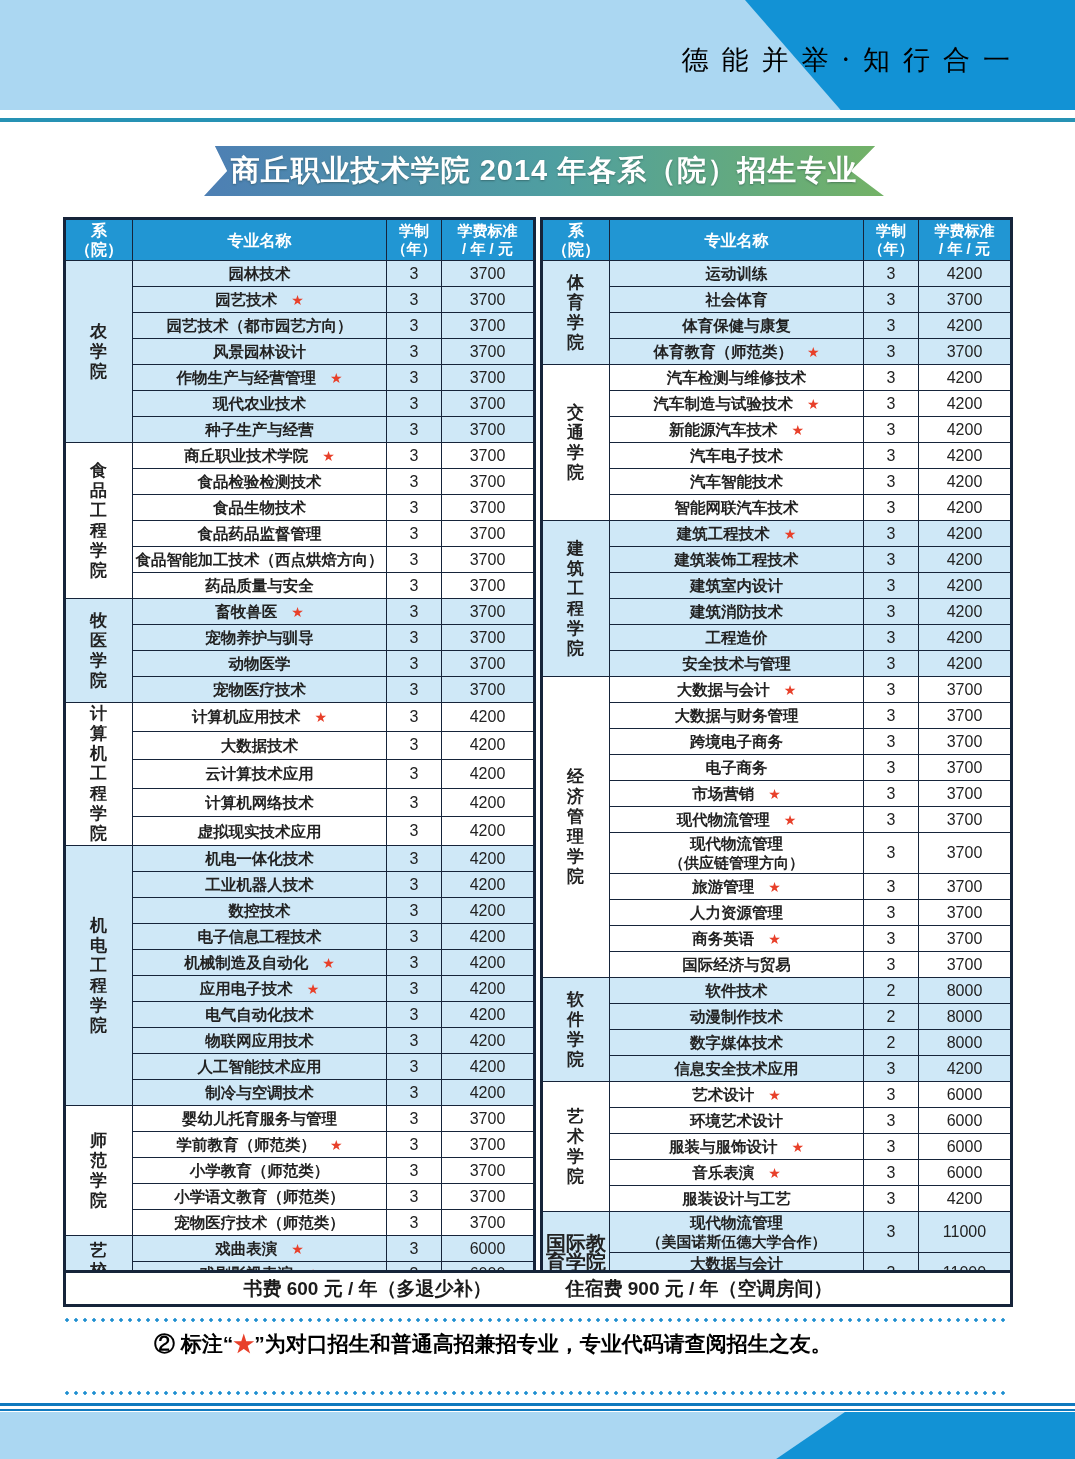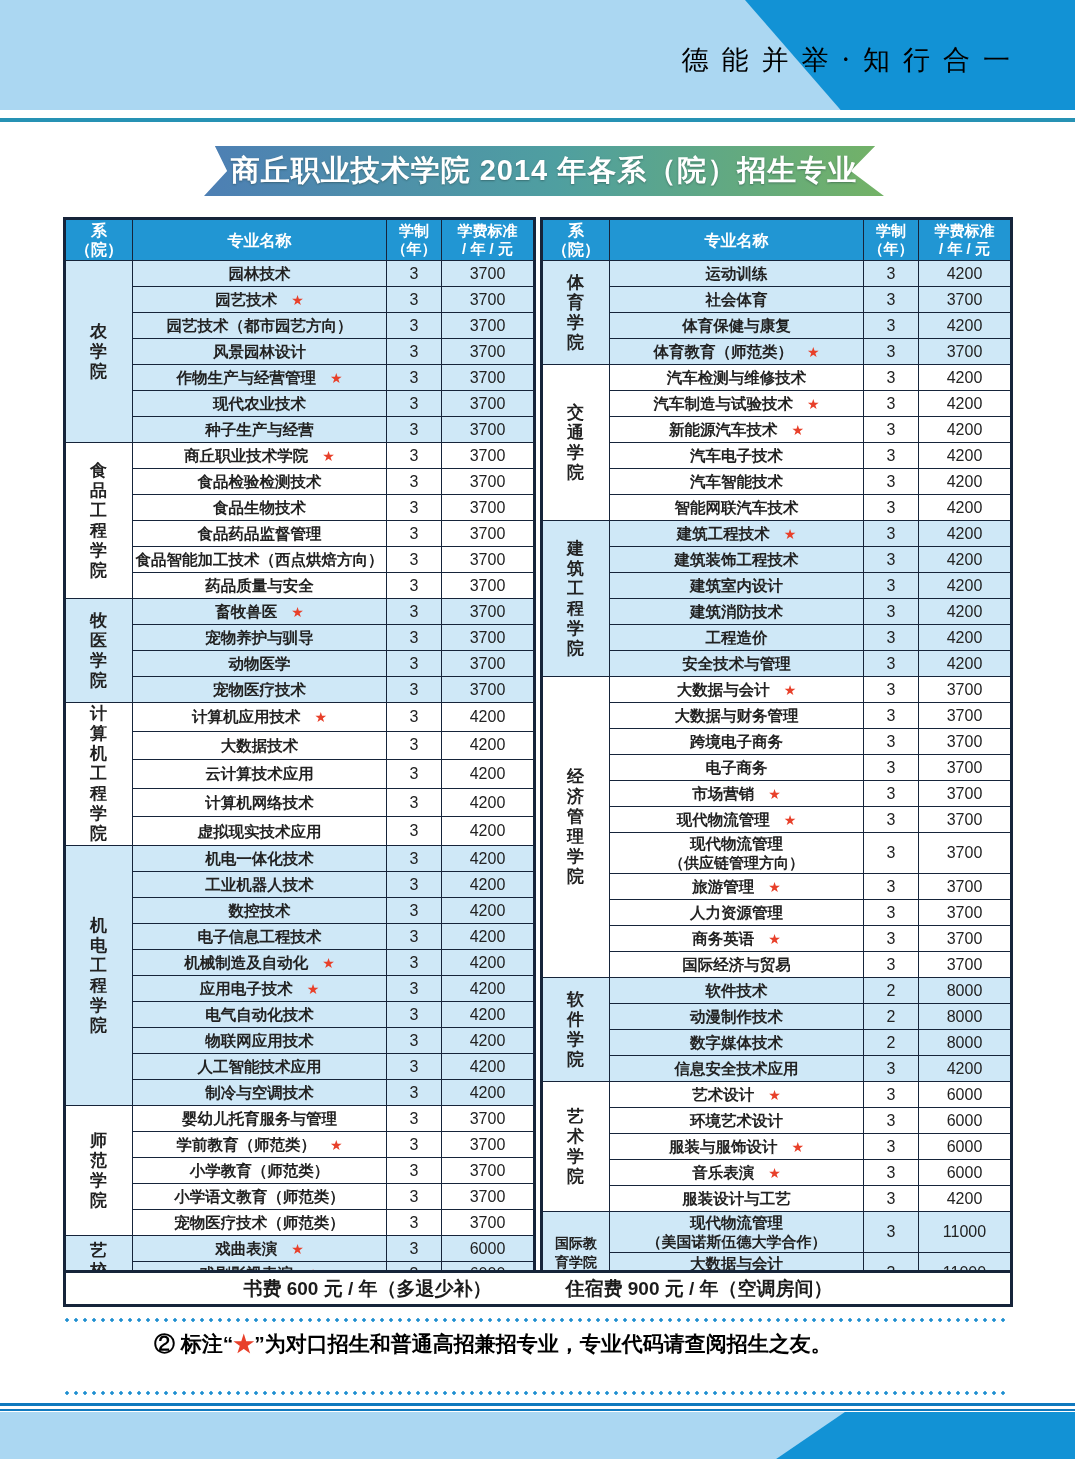--- a/index.html
+++ b/index.html
@@ -60,21 +60,21 @@
     background:var(--header_blue);color:#ffffff;font-weight:600;
     font-size:16px;line-height:19px;
   }
   table.enroll th.small{font-size:15px;line-height:18px;}
   table.enroll tbody tr{height:26px;}
   table.enroll tbody tr.tall{height:40px;}
   table.enroll tbody tr.shaded td{background:var(--row_blue);}
   td.dept{
     font-size:17px;font-weight:600;line-height:20px;letter-spacing:1px;color:#222;
   }
-  td.dept.h2line{font-size:14px;letter-spacing:0;line-height:19px;}
+  td.dept.h2line{font-size:20px;letter-spacing:0;line-height:19px;}
   td.major{font-size:15.5px;font-weight:600;line-height:19px;color:#222;white-space:nowrap;}
   td.major .sub{font-size:15px;}
   td.num{font-size:16px;font-weight:400;color:#222;}
   .star{color:var(--star_red);font-size:14px;margin-left:14px;font-weight:400;}
   
   .fee-row{
     position:absolute;top:1270px;left:63px;width:950px;height:37px;
     border:3px solid var(--border_navy);background:#fff;
     display:flex;align-items:center;justify-content:center;gap:74px;
     font-size:19px;font-weight:600;white-space:nowrap;

